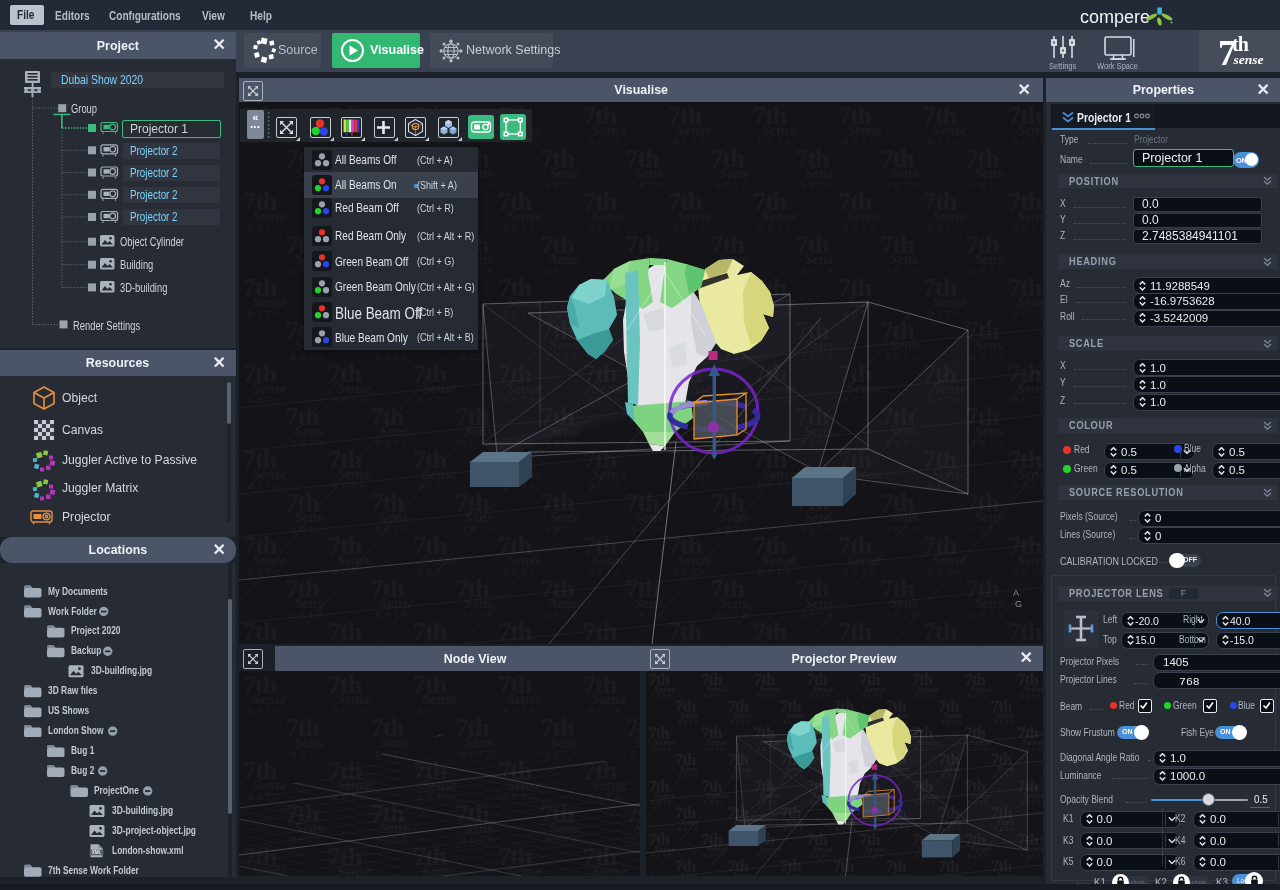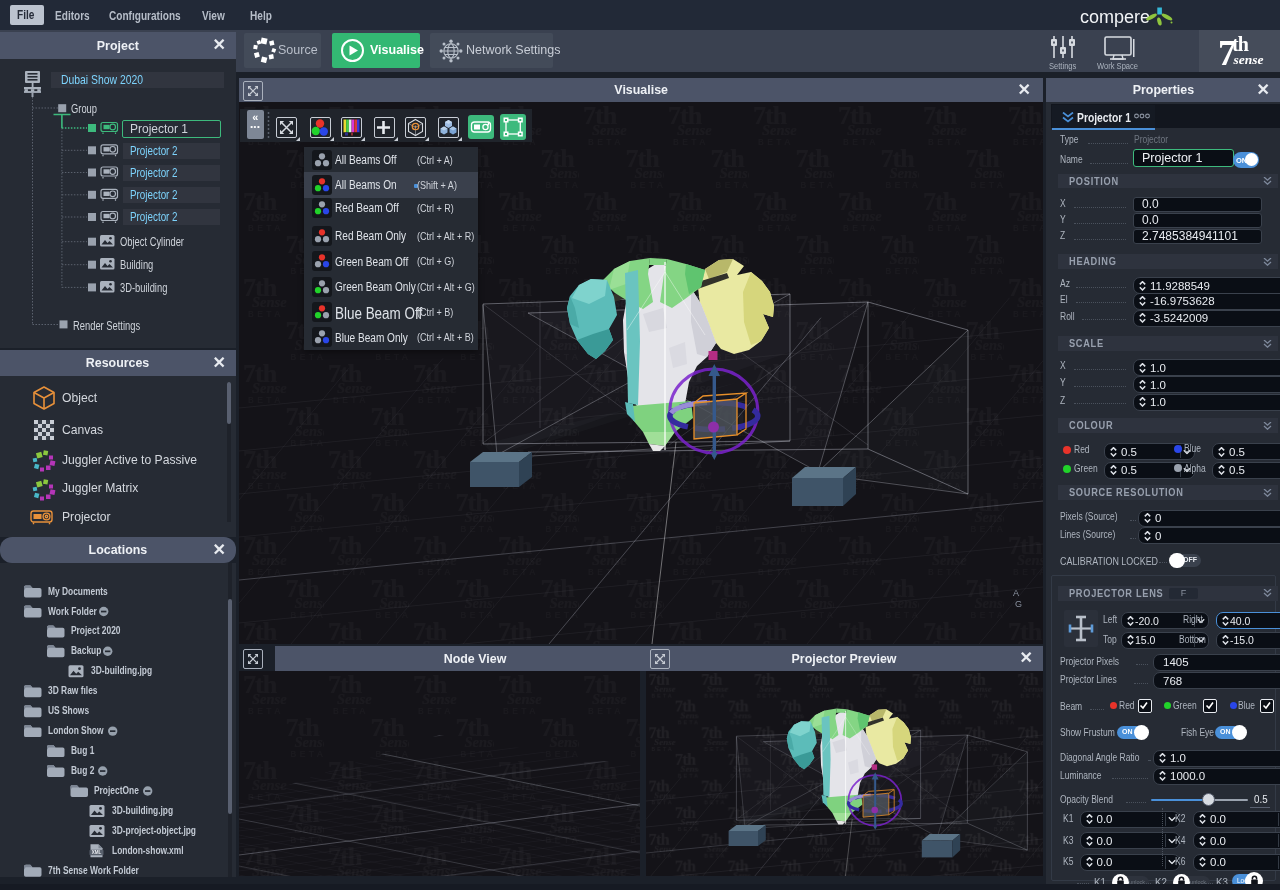--- a/index.html
+++ b/index.html
@@ -1154,21 +1154,21 @@
 <div class="sv" style="left:107px;top:551.5px;width:118px;">
       <span class="v" style="left:9px;">1405</span>
       <span class="br"></span>
       <svg class="dv" width="8" height="5">
         <use href="#cv"></use>
       </svg>
     </div>
 <div class="plbl" style="left:14px;top:572px;">Projector Lines</div>
     <div class="a dots" style="left:88px;top:580px;width:14px;"></div>
 <div class="sv" style="left:107px;top:570px;width:118px;">
-      <span class="v" style="left:9px;">768</span>
+      <span class="v" style="left:25px;font-family:Liberation Mono, monospace;">768</span>
       <span class="br"></span>
       <svg class="dv" width="8" height="5">
         <use href="#cv"></use>
       </svg>
     </div>
 <div class="plbl" style="left:14px;top:598.5px;">Beam</div>
     <div class="a dots" style="left:44px;top:606px;width:14px;"></div>
 <div class="dot8" style="left:64px;top:600px;background:#e8332a;width:7px;height:7px;"></div>
 <div class="plbl" style="left:73px;top:598px;">Red</div>
 <div class="cb" style="left:91.5px;top:597px;">

